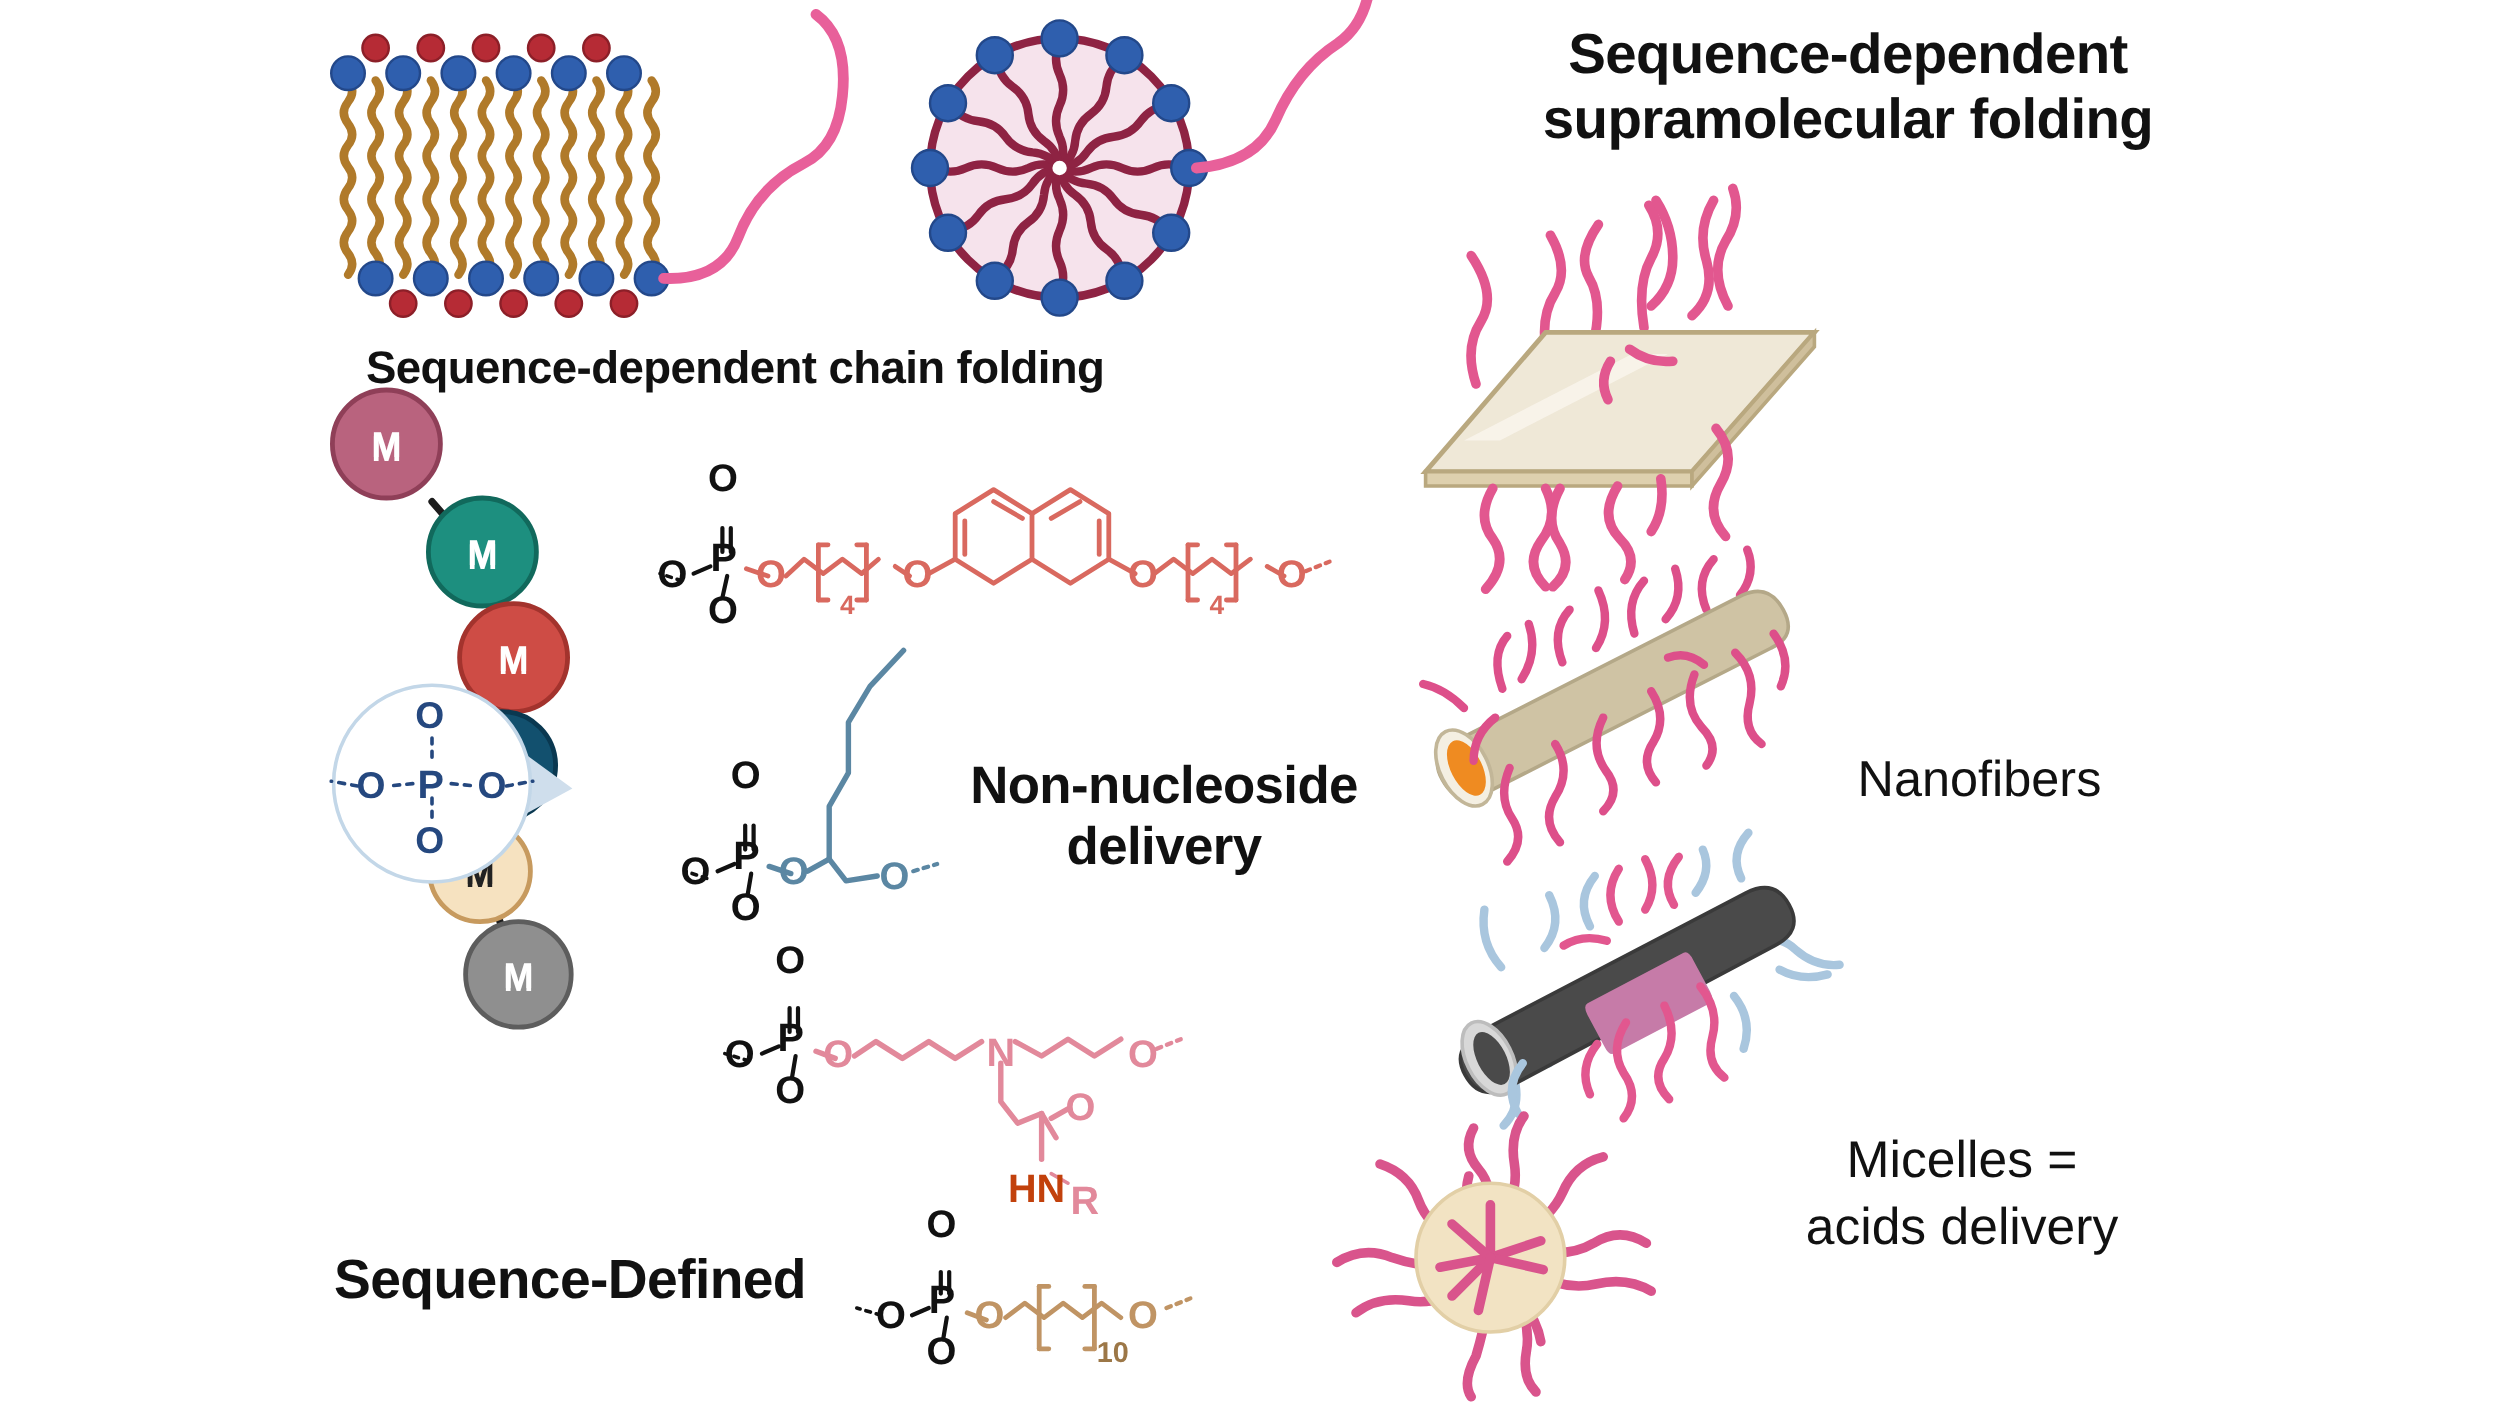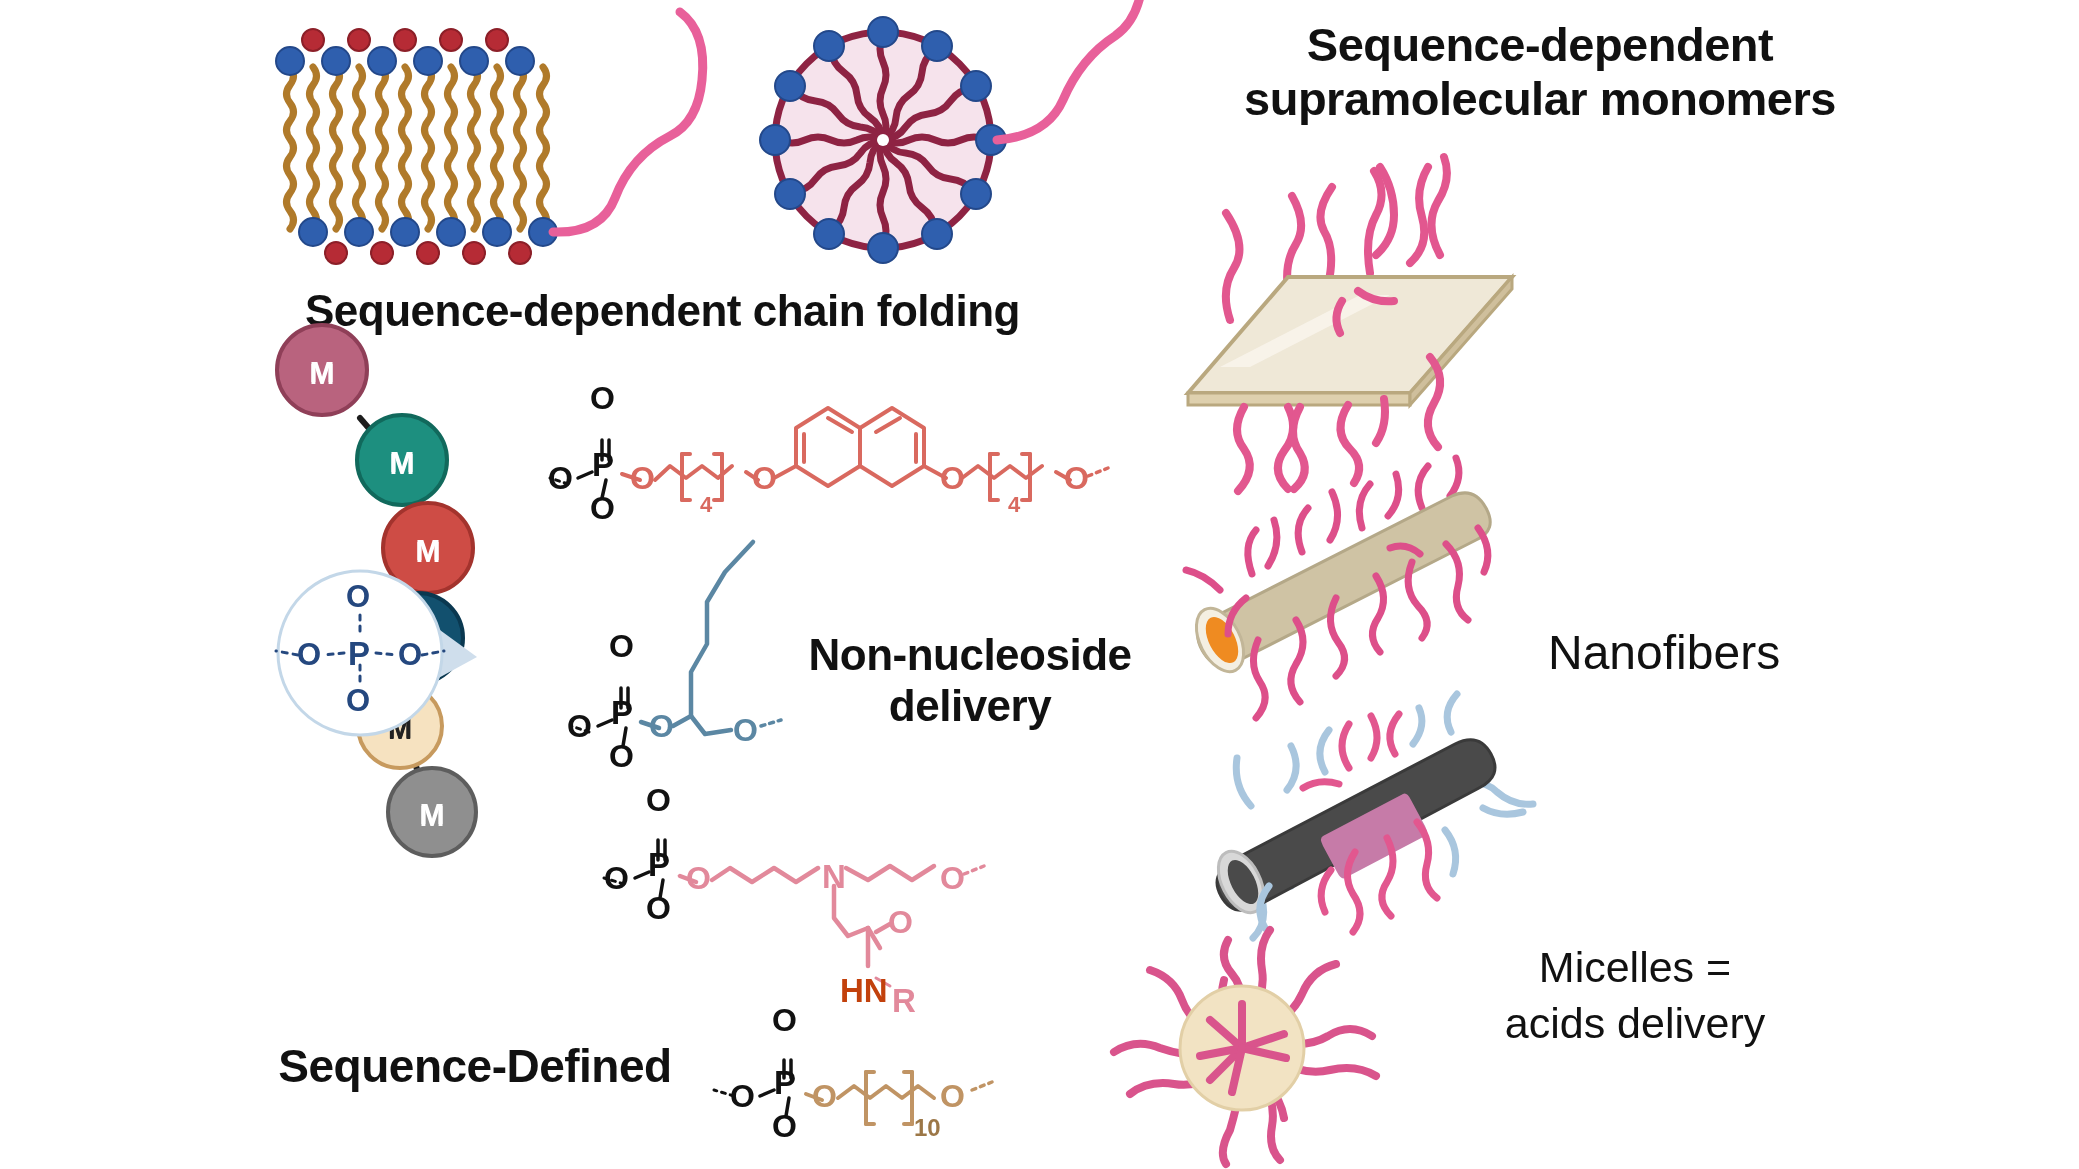--- a/index.html
+++ b/index.html
@@ -138,24 +138,24 @@
         <circle cx="55" cy="68" r="15"></circle>
         <circle cx="94" cy="28" r="15"></circle>
       </g>
       <circle cx="148" cy="122" r="6" fill="#ffffff"></circle>
       <path d="M262,122 q50,-4 66,-40 q18,-42 52,-64 q26,-18 28,-62" fill="none" stroke="#e8609a" stroke-width="9" stroke-linecap="round"></path>
     </svg>
   </div>
 
   <div class="lbl bold ctr" style="left:1195px;top:18px;width:690px;font-size:47px;letter-spacing:-0.5px;">
     <div>Sequence-dependent</div>
-    <div>supramolecular monomers</div>
-  </div>
-
-  <div class="lbl bold" style="left:305px;top:286px;font-size:44px;letter-spacing:-0.5px;">Sequence-dependent chain folding</div>
+    <div>supramolecular folding</div>
+  </div>
+
+  <div class="lbl bold" style="left:305px;top:286px;font-size:38px;letter-spacing:-0.5px;">Sequence-dependent chain folding</div>
 
   <div class="abs" style="left:260px;top:340px;">
     <svg width="330" height="700" viewBox="0 0 330 700">
 
       <g stroke="#1d1d1d" stroke-width="6" stroke-linecap="round">
         <line x1="100" y1="78" x2="132" y2="115"></line>
         <line x1="147" y1="158" x2="158" y2="196"></line>
         <line x1="165" y1="238" x2="167" y2="272"></line>
         <line x1="165" y1="316" x2="155" y2="352"></line>
         <line x1="145" y1="394" x2="158" y2="432"></line>
@@ -461,21 +461,21 @@
         <path d="M236,106 q14,22 2,42 q-12,18 2,34"></path>
         <path d="M272,92 q-10,26 6,44 q16,16 4,32"></path>
         <path d="M306,74 q18,18 12,42 q-6,22 10,34"></path>
         <path d="M338,58 q16,22 6,44"></path>
         <path d="M106,128 q-18,14 -18,36"></path>
         <path d="M250,78 q16,-6 30,6"></path>
       </g>
     </svg>
   </div>
 
-  <div class="lbl" style="left:1548px;top:625px;font-size:48px;">Nanofibers</div>
+  <div class="lbl" style="left:1548px;top:625px;font-size:42px;">Nanofibers</div>
 
   <div class="abs" style="left:1155px;top:710px;">
     <svg width="420" height="250" viewBox="0 0 420 250">
       <g stroke="#a9c6de" stroke-width="7" fill="none" stroke-linecap="round">
         <path d="M96,96 q-18,-20 -14,-48"></path>
         <path d="M132,80 q16,-20 4,-44"></path>
         <path d="M170,62 q-12,-22 4,-42"></path>
         <path d="M258,34 q14,-18 6,-36"></path>
         <path d="M296,22 q-10,-20 6,-38"></path>
         <path d="M120,140 q-20,18 -14,46 q8,26 -8,42"></path>

